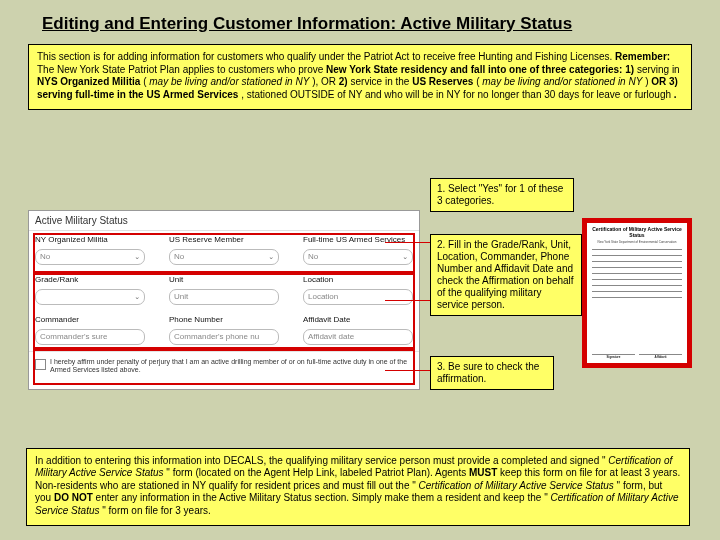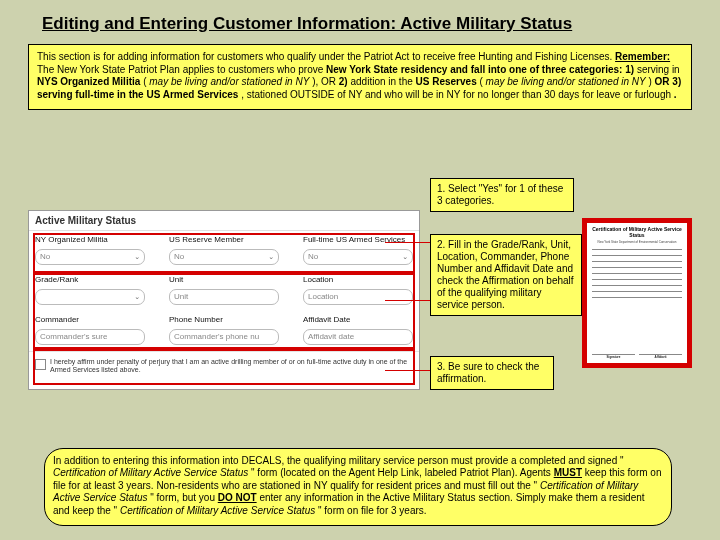--- a/index.html
+++ b/index.html
@@ -18,37 +18,36 @@
   }
   .infobox{
     background:#ffff66;
     border:1px solid #000;
     margin:0 28px 0 28px;
     padding:6px 8px 8px 8px;
     line-height:1.25;
   }
   .infobox.bottom{
     position:absolute;left:0;right:4px;bottom:14px;
-    margin:0 44px;
-    border-radius:19px;
-  }
-  .u{text-decoration:underline}
+    margin:0 26px;
+  }
+  .u{}
   .b{font-weight:bold}
   .i{font-style:italic}
 
   
   .form{
     position:absolute;left:28px;top:210px;
     width:390px;height:178px;
     background:#fff;
     border:1px solid #999;
     font-size:8px;color:#222;
   }
   .form .hdr{
-    padding:4px 6px;font-size:10px;font-weight:bold;color:#333;
+    padding:4px 6px;font-size:10px;font-weight:normal;color:#333;
     border-bottom:1px solid #e0e0e0;
   }
   .form .row{display:flex;gap:24px;padding:2px 6px}
   .form .lbl{font-size:8px;color:#111;margin-bottom:1px}
   .form .fld{flex:1}
   .form .inp{
     height:14px;border:1px solid #bbb;border-radius:7px;
     font-size:8px;color:#888;padding:0 4px;line-height:14px;
     display:flex;justify-content:space-between;align-items:center;
   }
@@ -106,21 +105,21 @@
   <span>This section is for adding information for customers who qualify under the Patriot Act to receive free Hunting and Fishing Licenses. </span>
   <span class="b u">Remember:</span>
   <span> The New York State Patriot Plan applies to customers who prove </span>
   <span class="b">New York State residency and fall into one of three categories: 1) </span>
   <span>serving in </span>
   <span class="b">NYS Organized Militia</span>
   <span> (</span>
   <span class="i">may be living and/or stationed in NY</span>
   <span>), OR </span>
   <span class="b">2) </span>
-  <span>addition in the </span>
+  <span>service in the </span>
   <span class="b">US Reserves</span>
   <span> (</span>
   <span class="i">may be living and/or stationed in NY</span>
   <span>) </span>
   <span class="b">OR  3) </span>
   <span class="b">serving full-time in the US Armed Services</span>
   <span>, stationed OUTSIDE of NY and who will be in NY for no longer than 30 days for leave or furlough</span>
   <span class="b">.</span>
 </div>
 

